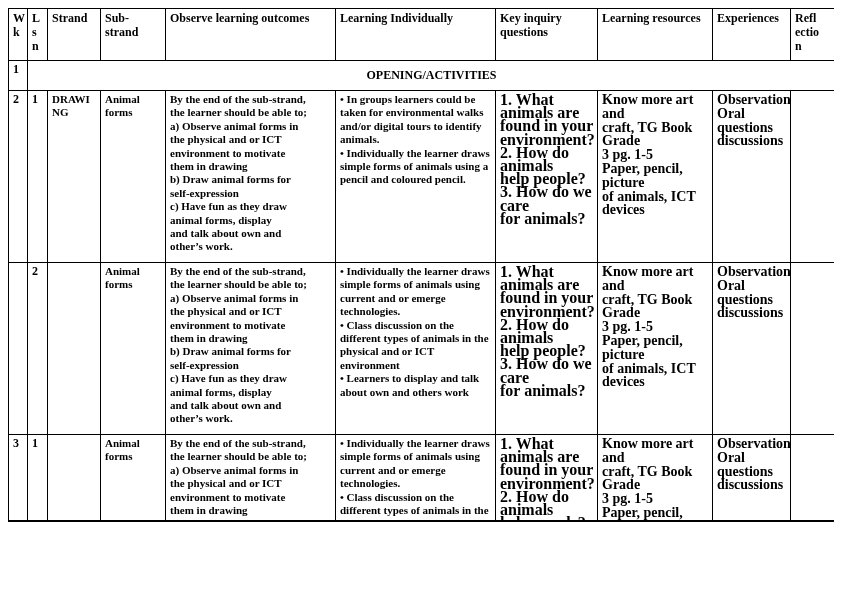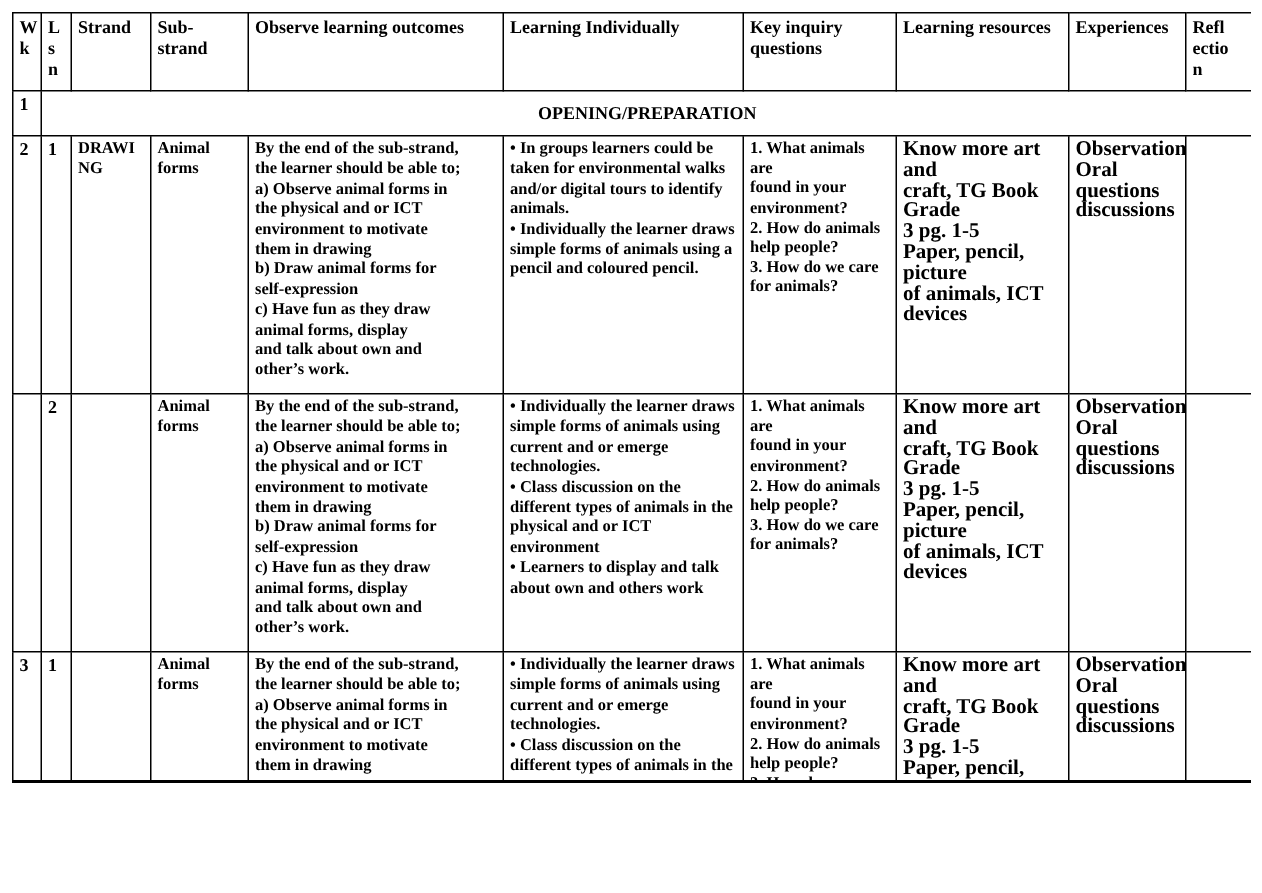--- a/index.html
+++ b/index.html
@@ -42,21 +42,21 @@
   th { font-size: 12px; line-height: 14px; font-weight: 700; }
   td { font-size: 11px; line-height: 13.4px; font-weight: bold; }
   td.num { font-weight: 700; font-size: 12px; }
   tr.opening-row td.merged {
     text-align: center;
     font-weight: 700;
     font-size: 12px;
     vertical-align: middle;
     white-space: normal;
   }
-  td.col-inquiry { font-size: 11px; line-height: 13.2px; }
+  td.col-inquiry { font-size: 16px; line-height: 13.2px; }
   td.col-resources, td.col-assessment { font-size: 14px; line-height: 13.8px; }
   tr.hdr { height: 52px; }
   tr.opening-row { height: 30px; }
   tr.r0 { height: 172px; }
   tr.r1 { height: 172px; }
 </style>
 </head>
 <body>
 
 <div class="title-block">
@@ -91,21 +91,21 @@
       <th>Key inquiry
 questions</th>
       <th>Learning resources</th>
       <th>Experiences</th>
       <th>Refl
 ectio
 n</th>
     </tr>
     <tr class="opening-row">
       <td class="num">1</td>
-      <td class="merged" colspan="9">OPENING/PREPARATION</td>
+      <td class="merged" colspan="9">OPENING/ACTIVITIES</td>
     </tr>
     <tr class="r0">
       <td class="num">2</td>
       <td class="num">1</td>
       <td>DRAWI
 NG</td>
       <td>Animal
 forms</td>
       <td>By the end of the sub-strand,
 the learner should be able to;

